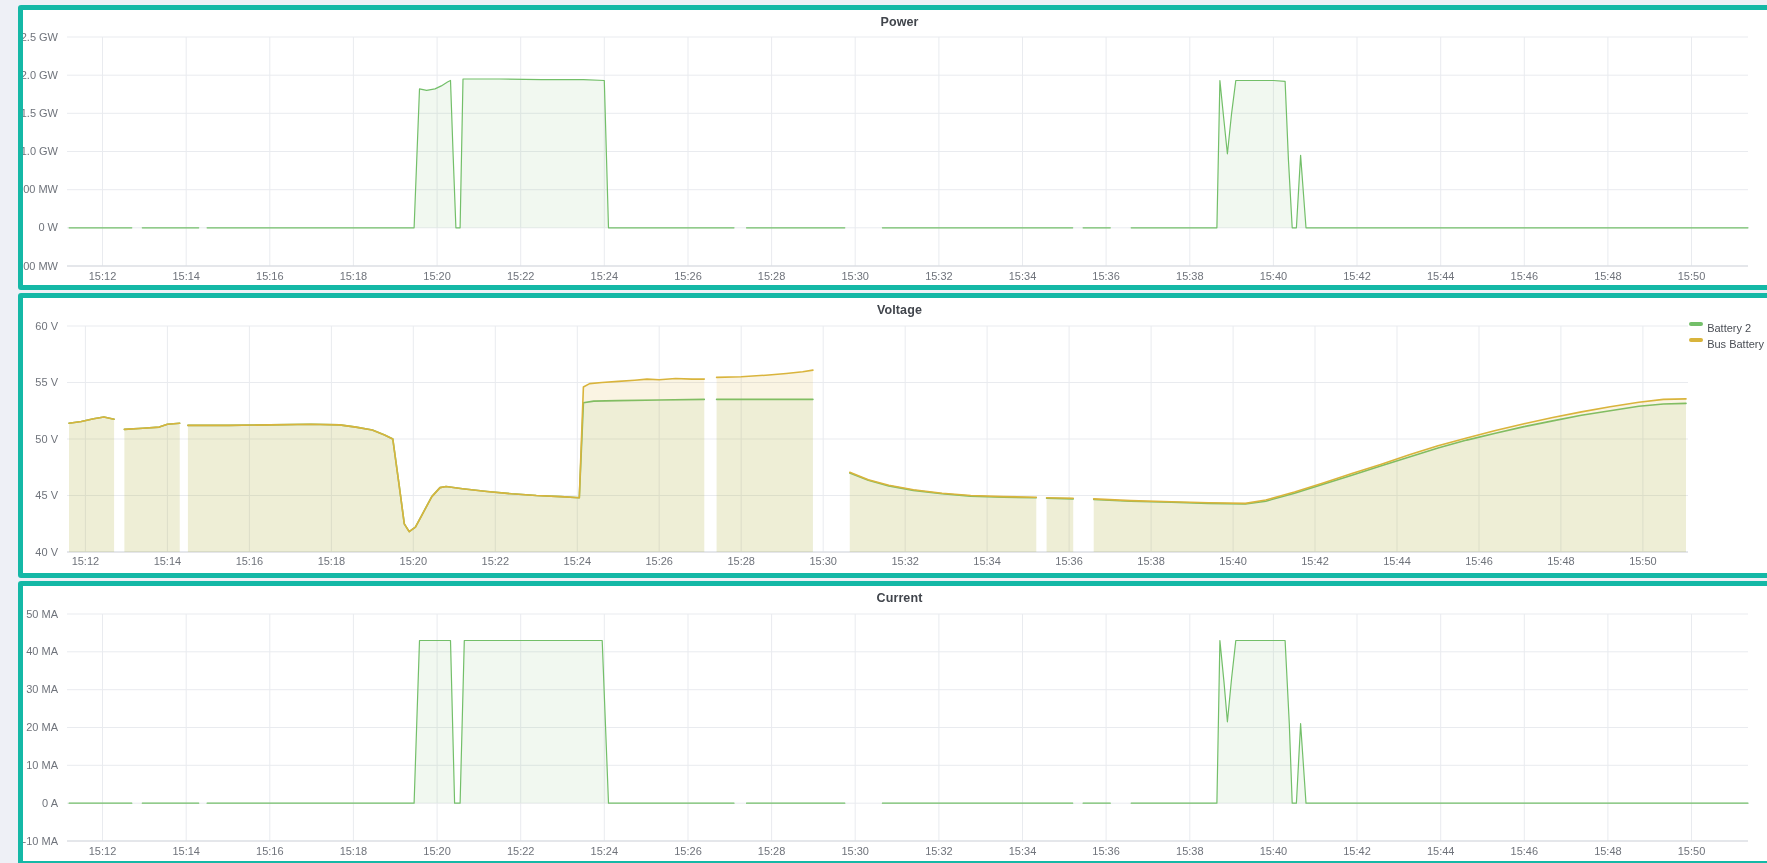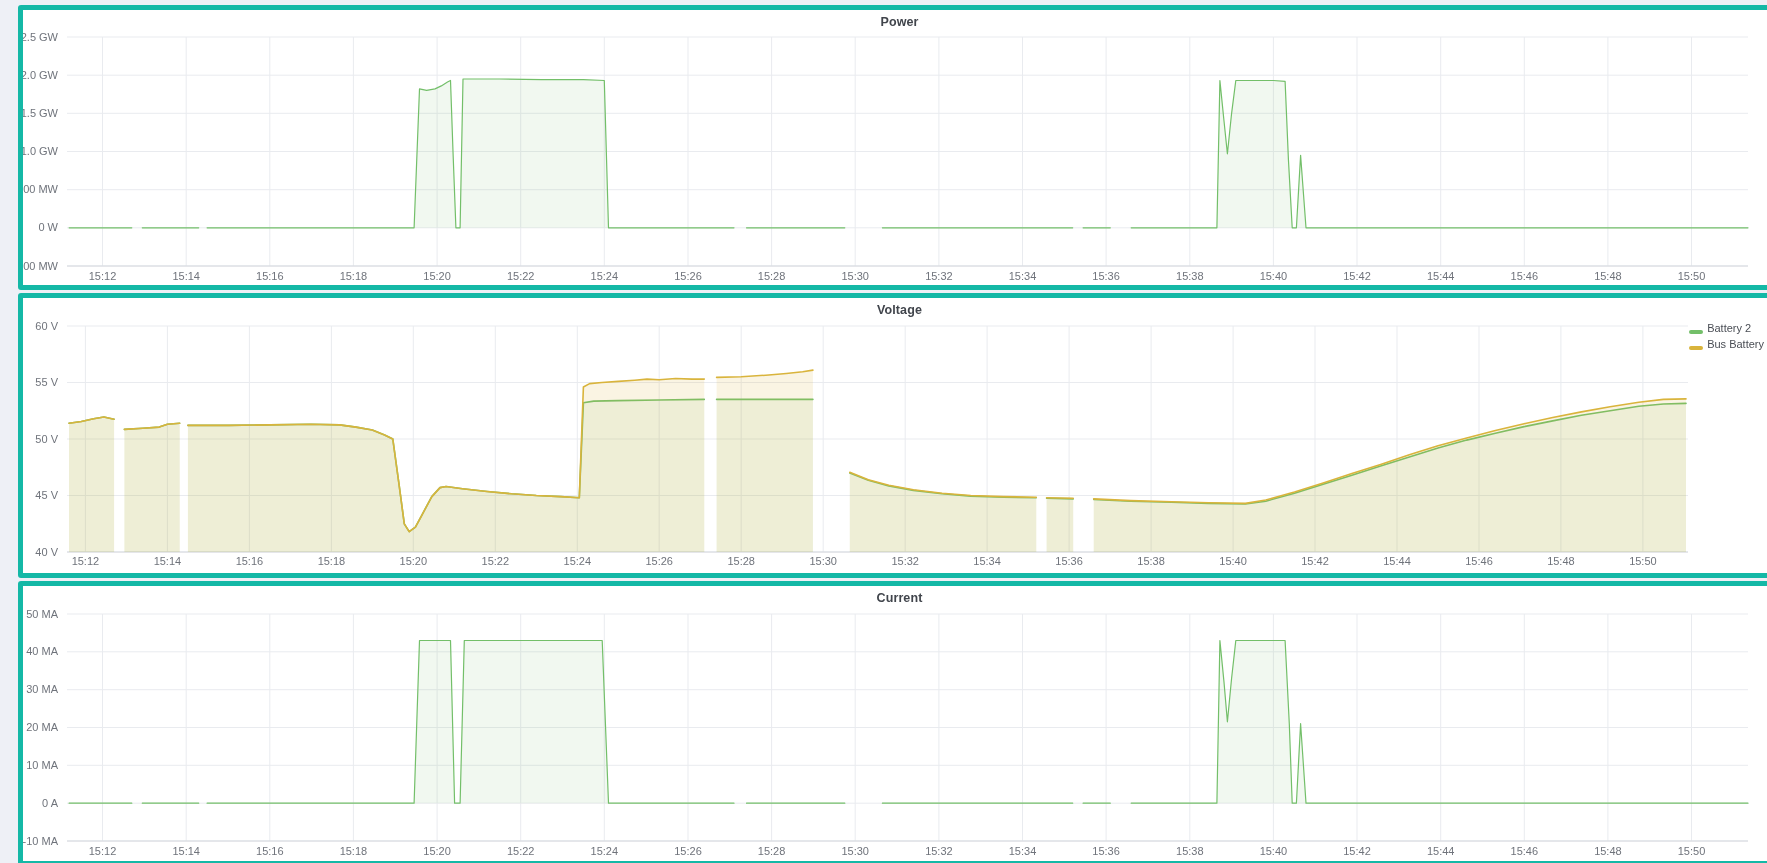--- a/index.html
+++ b/index.html
@@ -11,21 +11,21 @@
   #panel-voltage{top:293px;}
   #panel-current{top:581px;}
   .panel-title{position:absolute;top:5px;left:0;right:0;text-align:center;
                font-size:12.5px;font-weight:600;color:#41454c;letter-spacing:.1px;cursor:pointer;z-index:2;}
   svg.plot{position:absolute;left:0;top:0;width:1753px;height:275px;display:block;}
   .grid{stroke:#e9ebef;stroke-width:1;}
   .axis{stroke:#d5d8de;stroke-width:1;}
   .tick{font-family:"Liberation Sans",sans-serif;font-size:11px;fill:#6f737b;}
   .legend{position:absolute;top:24px;right:12px;display:flex;flex-direction:column;
           gap:4px;font-size:11px;color:#4a4e55;z-index:2;}
-  .legend-item{display:flex;align-items:flex-end;gap:4px;cursor:pointer;}
+  .legend-item{display:flex;align-items:flex-start;gap:4px;cursor:pointer;}
   .swatch{width:14px;height:4px;border-radius:2px;flex:none;}
 </style>
 </head>
 <body>
 
 <div class="page">
 
   <div class="panel" id="panel-power">
     <div class="panel-title">Power</div>
     <svg class="plot" viewBox="0 0 1753 275">

